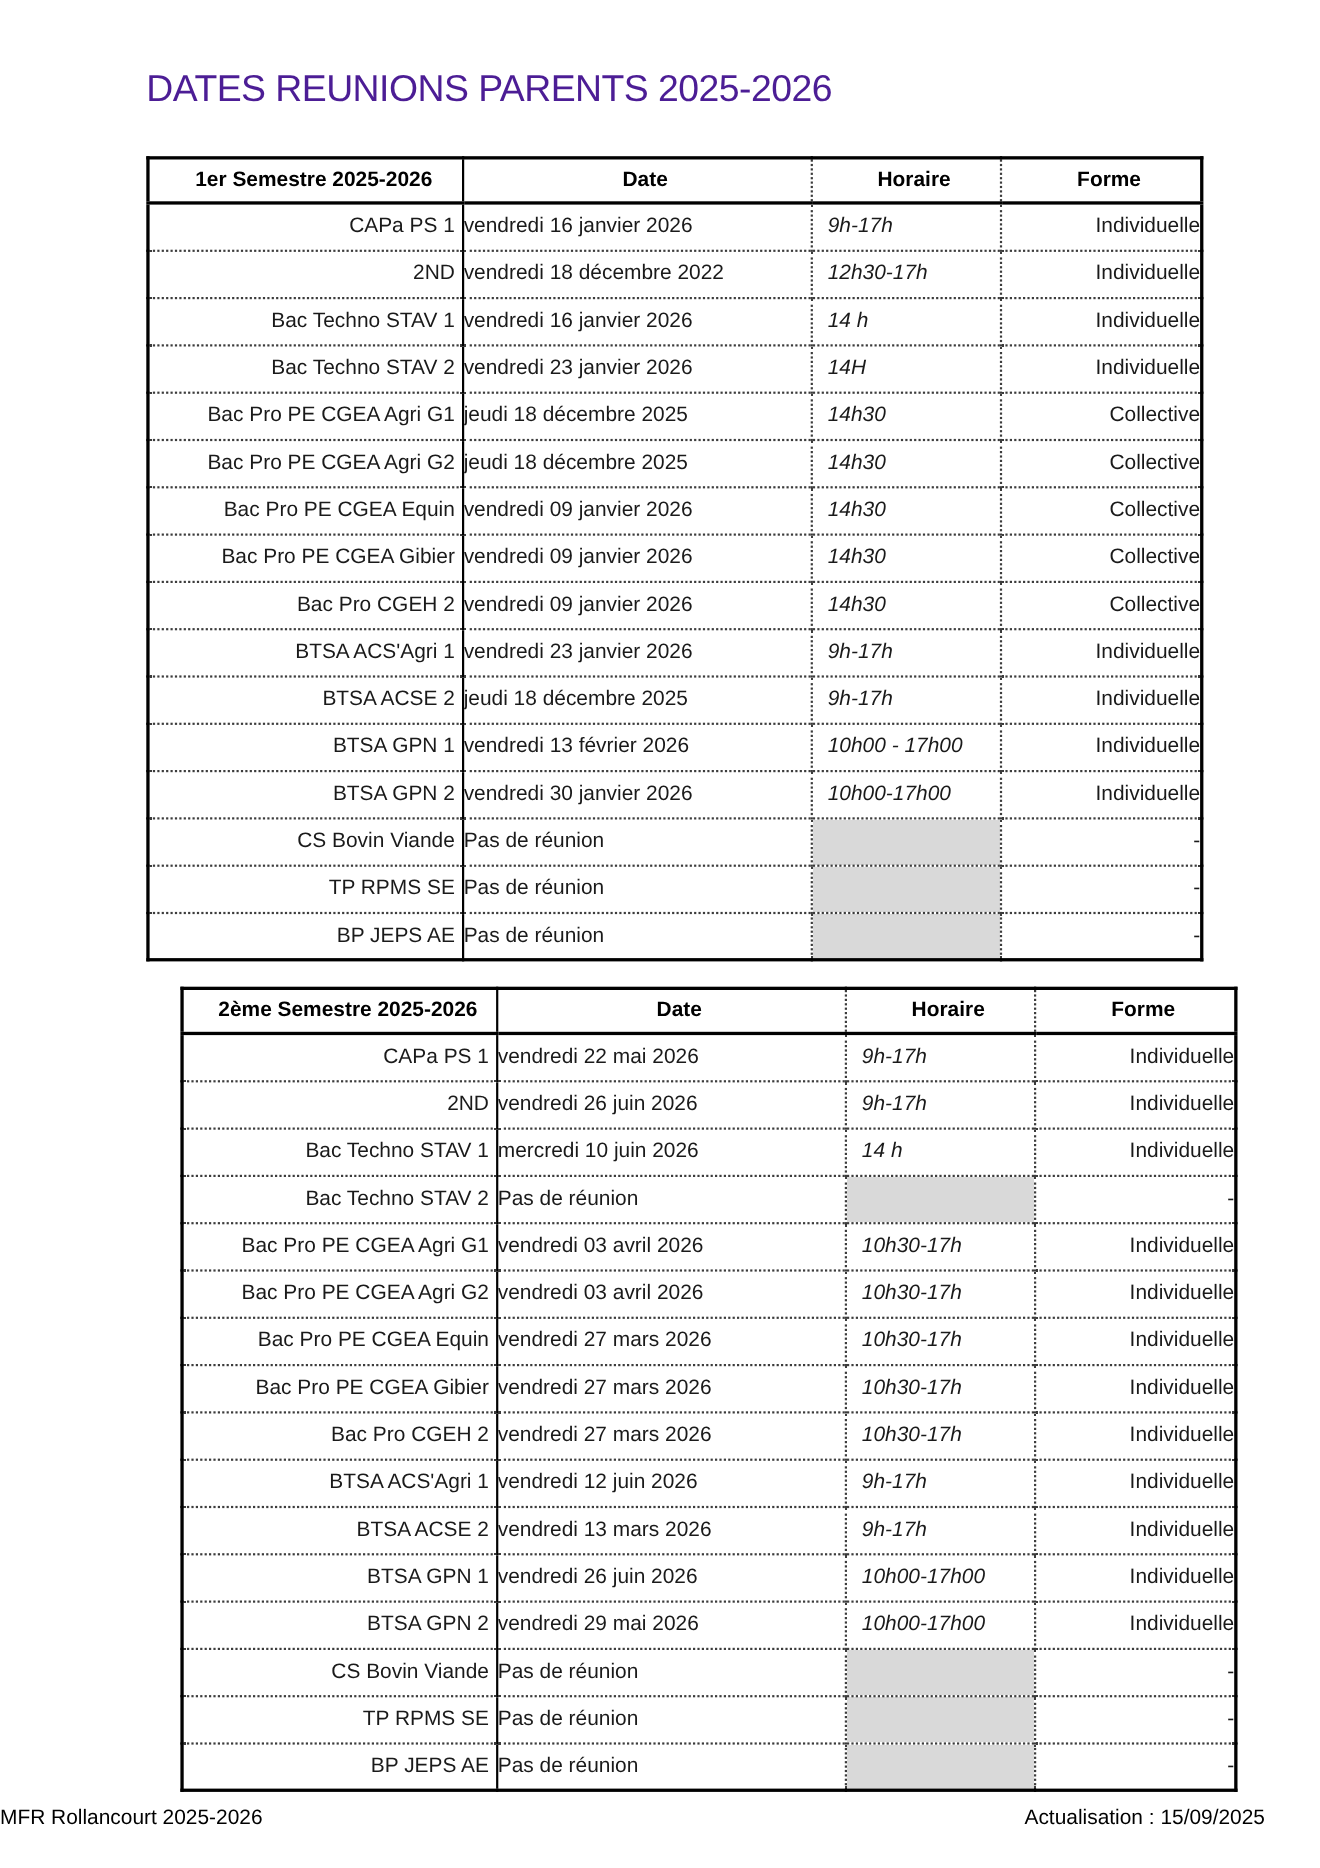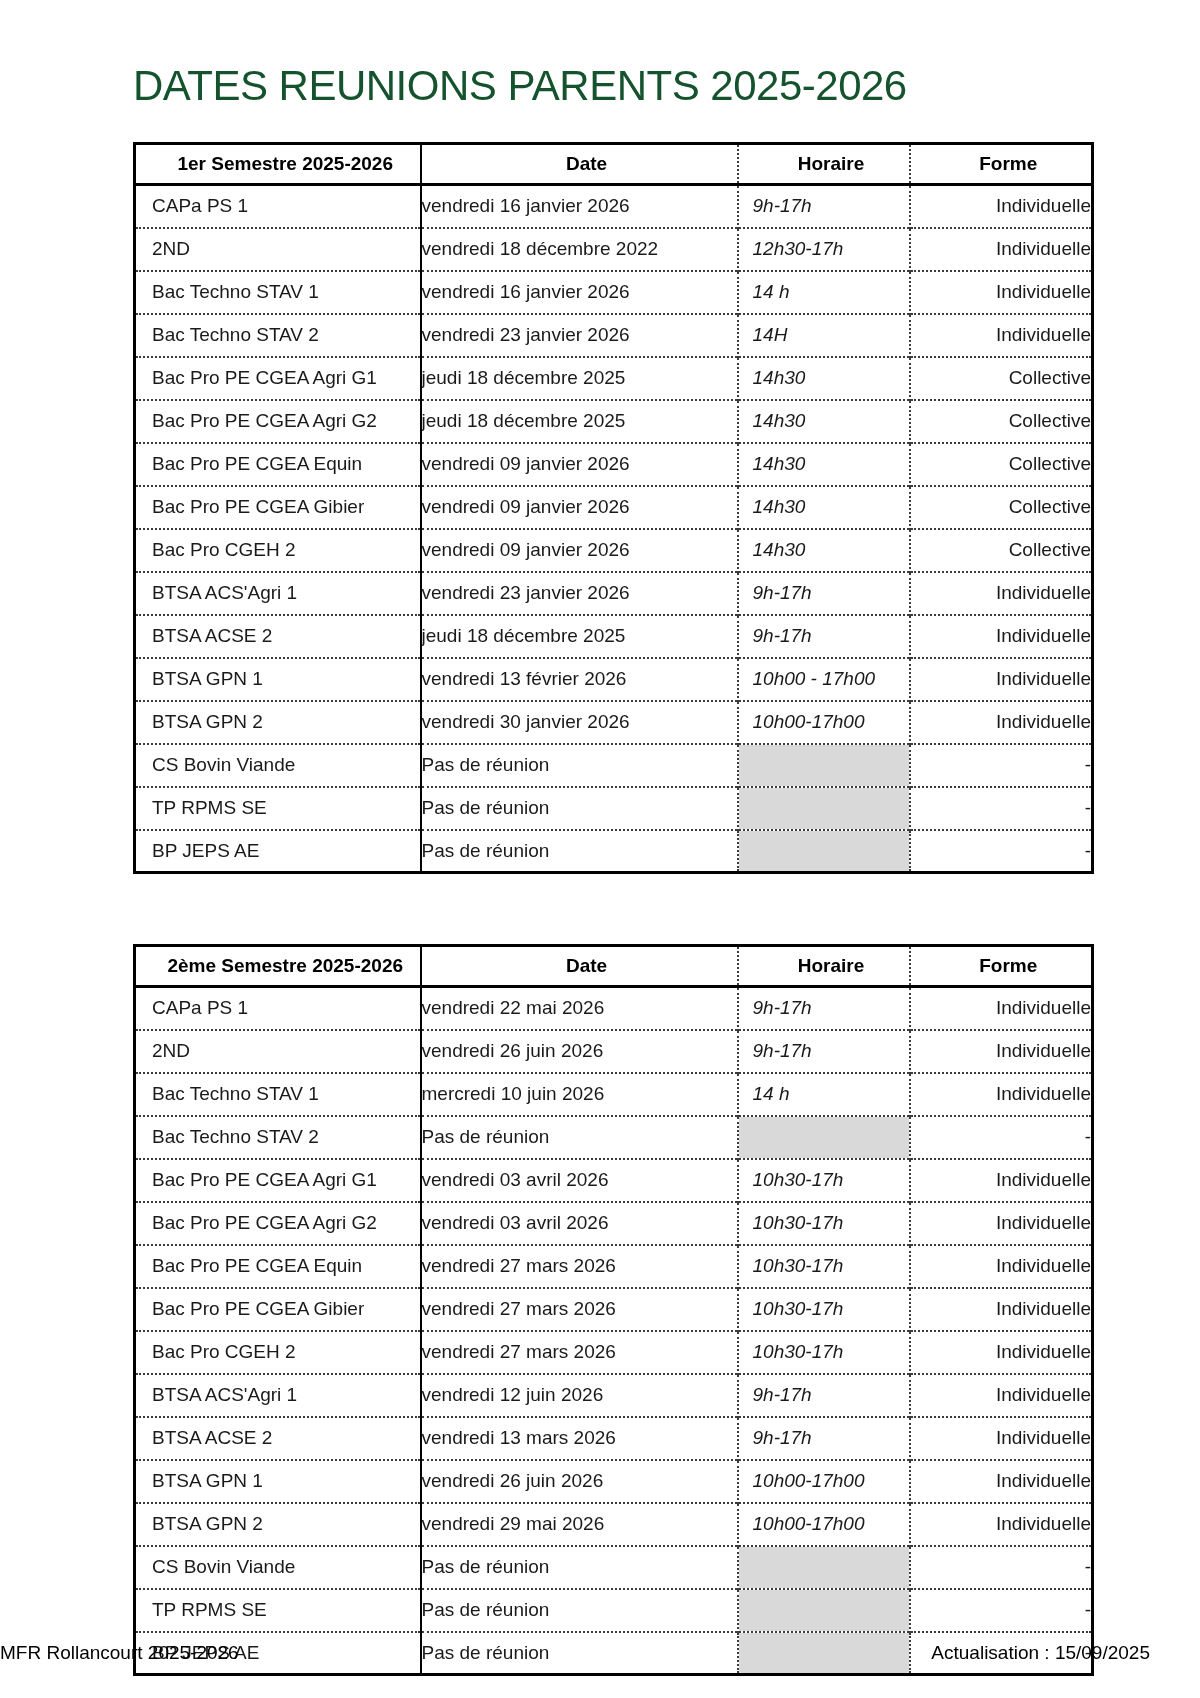--- a/index.html
+++ b/index.html
@@ -6,37 +6,37 @@
   html, body { background: #ffffff; }
   body {
     width: 1200px; height: 1698px;
     position: relative;
     font-family: "Liberation Sans", sans-serif;
     color: #1a1a1a;
   }
   .page-title {
     position: absolute;
     left: 133px; top: 62px;
-    font-size: 42px;
+    font-size: 34px;
     font-weight: 400;
-    color: #14532d;
+    color: #4c1d95;
     letter-spacing: -0.5px;
     white-space: nowrap;
   }
   table.schedule {
     position: absolute;
     left: 133px;
     border-collapse: collapse;
     table-layout: fixed;
     width: 958px;
     border: 3px solid #000;
     font-size: 19px;
   }
   table.schedule.first  { top: 142px; }
-  table.schedule.second { top: 944px; }
+  table.schedule.second { top: 897px; margin-left: 31px; }
   col.c1 { width: 286px; }
   col.c2 { width: 317px; }
   col.c3 { width: 172px; }
   col.c4 { width: 183px; }
   table.schedule th {
     height: 41px;
     font-weight: 700;
     text-align: center;
     color: #000;
     border-bottom: 3px solid #000;
@@ -48,21 +48,21 @@
     white-space: nowrap;
     overflow: hidden;
   }
   
   table.schedule th:nth-child(1), table.schedule td:nth-child(1) { border-right: 2px solid #000; }
   table.schedule th:nth-child(2), table.schedule td:nth-child(2) { border-right: 2px dotted #3c3c3c; }
   table.schedule th:nth-child(3), table.schedule td:nth-child(3) { border-right: 2px dotted #3c3c3c; }
   
   table.schedule tbody tr + tr td { border-top: 2px dotted #3c3c3c; }
   
-  table.schedule td:nth-child(1) { text-align: left;  padding-left: 16px; padding-right: 6px; }
+  table.schedule td:nth-child(1) { text-align: right;  padding-left: 16px; padding-right: 6px; }
   table.schedule td:nth-child(2) { text-align: left; }
   table.schedule td:nth-child(3) { text-align: left;  padding-left: 14px; padding-right: 4px; font-style: italic; }
   table.schedule td:nth-child(4) { text-align: right; }
   td.shaded { background: #d9d9d9; }
   .page-footer {
     position: absolute;
     left: 0; right: 0; top: 1642px;
     display: flex;
     justify-content: space-between;
     font-size: 19px;

